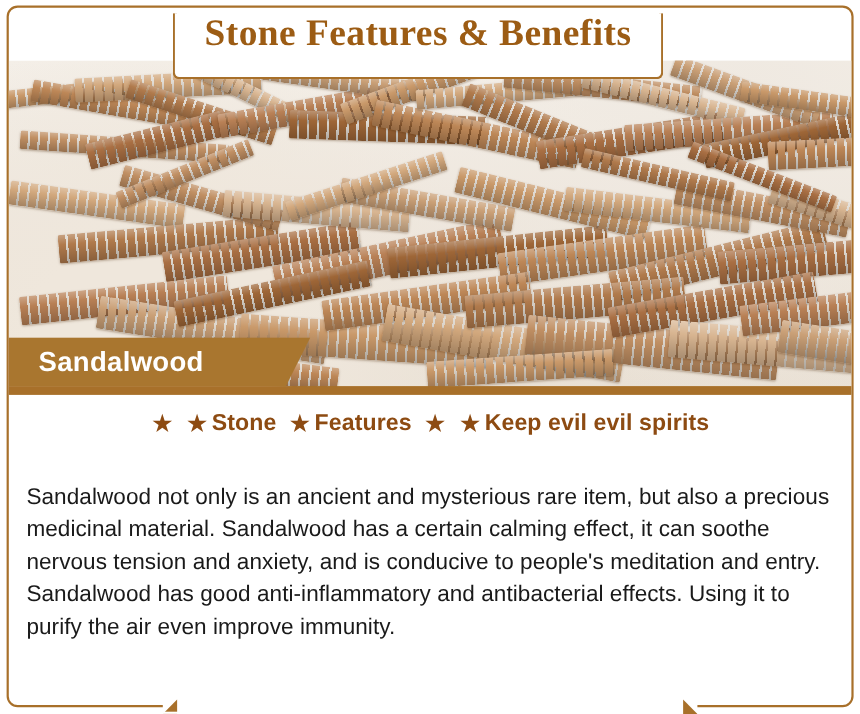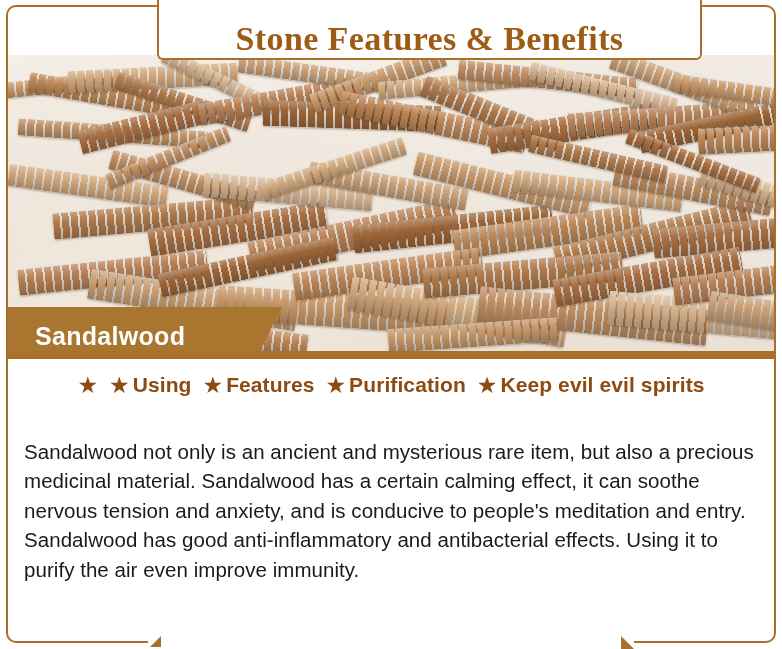--- a/index.html
+++ b/index.html
@@ -30,31 +30,31 @@
     height: 638px;
     border: 2px solid #a8702a;
     border-radius: 10px;
     box-sizing: border-box;
   }
 
   
   .title-banner {
     position: absolute;
     left: 157px;
-    top: 0px;
-    width: 545px;
+    top: 12px;
+    width: 446px;
     height: 60px;
     background: #ffffff;
     border-left: 2px solid #a8702a;
     border-right: 2px solid #a8702a;
     border-bottom: 2px solid #a8702a;
     border-radius: 0 0 6px 6px;
     box-sizing: border-box;
     display: flex;
-    align-items: flex-end;
+    align-items: flex-start;
     justify-content: center;
     z-index: 6;
   }
   .title-text {
     font-family: "Liberation Serif", serif;
     font-weight: bold;
     font-size: 34px;
     color: #9c5c14;
     letter-spacing: 0.4px;
     white-space: nowrap;
@@ -88,21 +88,21 @@
   
   .caption-bar {
     position: absolute;
     left: 8px;
     top: 307px;
     width: 252px;
     height: 44px;
     background: #a9762f;
     z-index: 4;
     display: flex;
-    align-items: flex-end;
+    align-items: center;
   }
   .caption-bar::after {
     content: "";
     position: absolute;
     right: -22px;
     top: 0;
     width: 0;
     height: 0;
     border-top: 44px solid #a9762f;
     border-right: 22px solid transparent;
@@ -284,29 +284,28 @@
   <div class="title-banner">
     <span class="title-text">Stone Features &amp; Benefits</span>
   </div>
 
   <div class="benefits">
     <div class="benefit">
       <span class="star">★</span>
     </div>
     <div class="benefit">
       <span class="star">★</span>
-      <span class="benefit-label">Using</span>
+      <span class="benefit-label">Stone</span>
     </div>
     <div class="benefit">
       <span class="star">★</span>
       <span class="benefit-label">Features</span>
     </div>
     <div class="benefit">
       <span class="star">★</span>
-      <span class="benefit-label">Purification</span>
     </div>
     <div class="benefit">
       <span class="star">★</span>
       <span class="benefit-label">Keep evil evil spirits</span>
     </div>
   </div>
 
   <p class="body-copy">Sandalwood not only is an ancient and mysterious rare item, but also a precious medicinal material. Sandalwood has a certain calming effect, it can soothe nervous tension and anxiety,  and is conducive to people's meditation and entry. Sandalwood has good anti-inflammatory and antibacterial effects. Using it to purify the air even improve immunity.</p>
 
   <div class="bottom-notch"></div>

